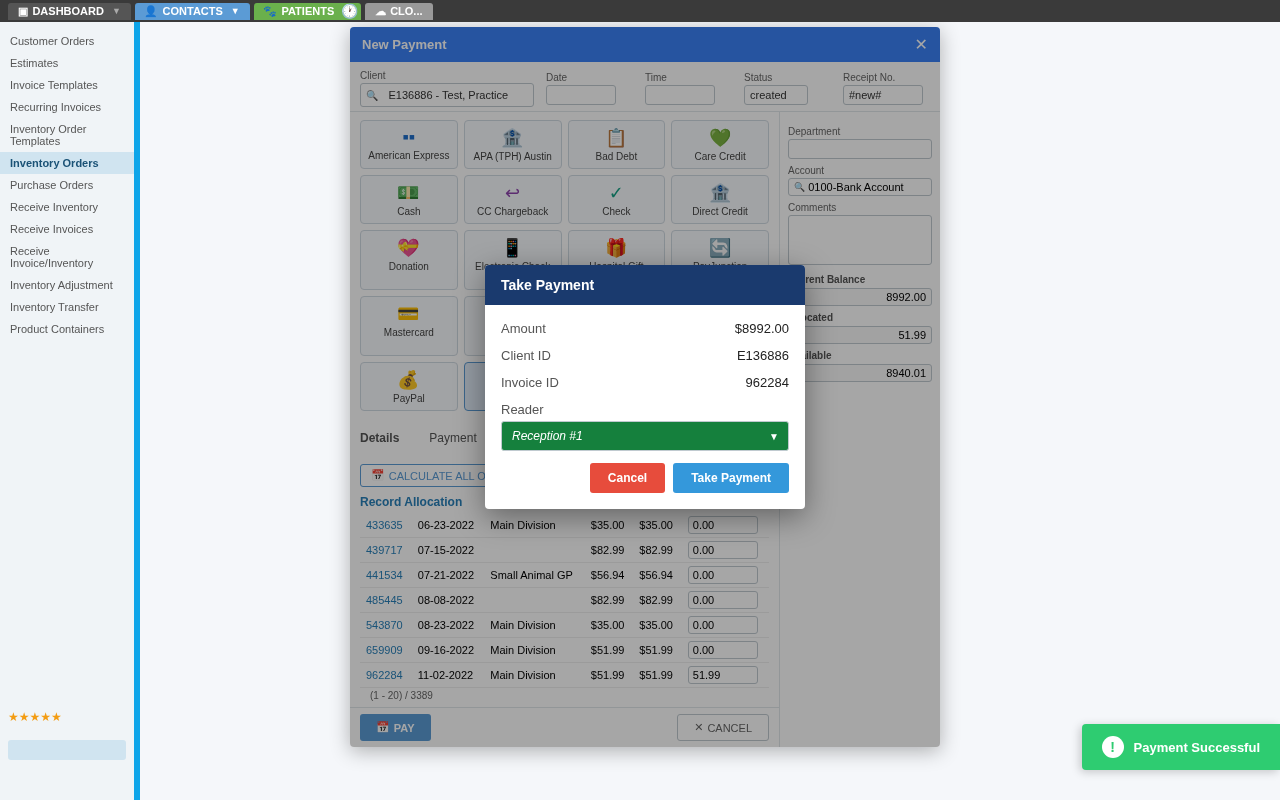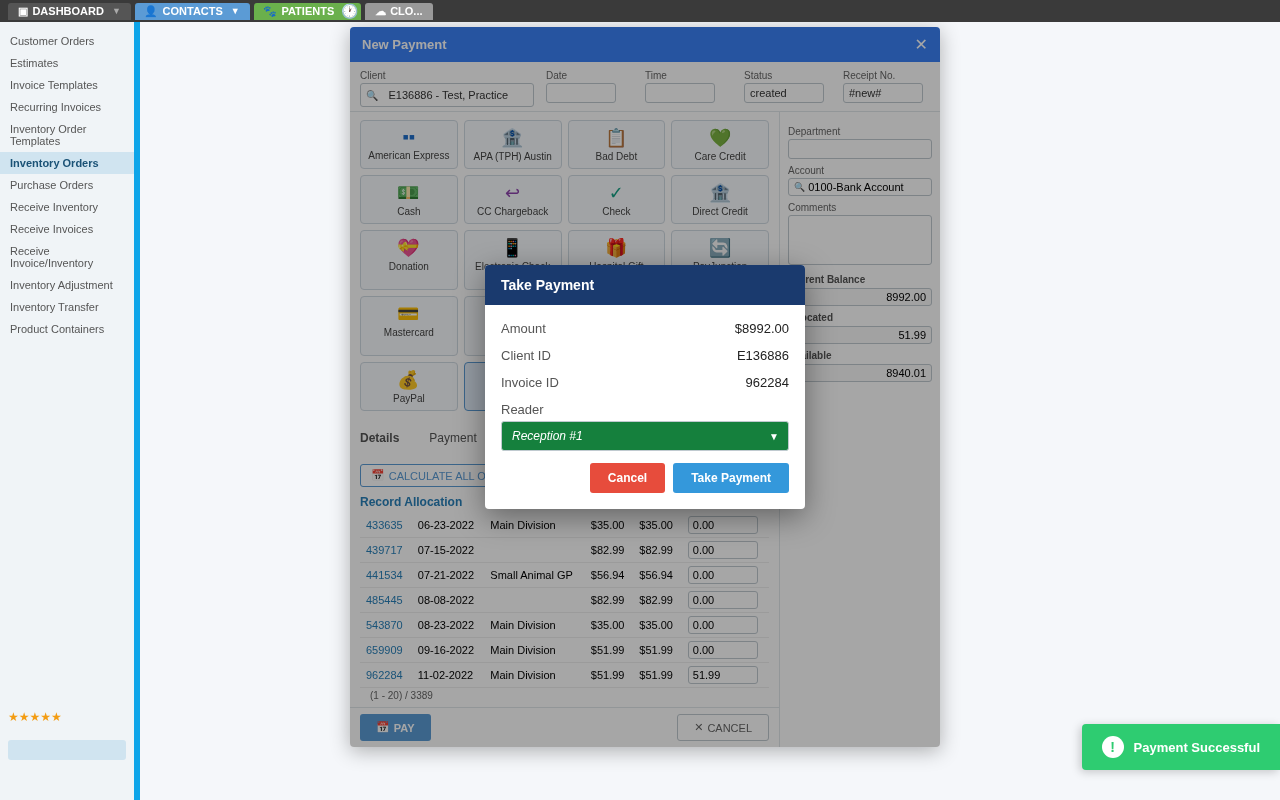--- a/index.html
+++ b/index.html
@@ -46,20 +46,21 @@
     .modal-header {
       background: #3b82f6; color: #fff; padding: 8px 12px;
       display: flex; justify-content: space-between; align-items: center;
       border-radius: 4px 4px 0 0; font-weight: bold; font-size: 13px;
     }
     .modal-close { cursor: pointer; font-size: 16px; color: #fff; background: none; border: none; }
 
     .modal-top-row {
       display: flex; gap: 12px; padding: 8px 10px 4px;
       border-bottom: 1px solid #e0e6ea;
+      align-items: center;
     }
     .modal-field { display: flex; flex-direction: column; }
     .modal-field label { font-size: 10px; color: #666; margin-bottom: 2px; }
     .modal-field input, .modal-field select {
       border: 1px solid #c0cad0; border-radius: 3px; padding: 3px 6px;
       font-size: 11px; color: #333;
     }
     .client-field { flex: 2; }
     .date-field { flex: 1; }
     .time-field { flex: 1; }
@@ -314,21 +315,21 @@
       <div class="modal-field date-field">
         <label>Date</label>
         <input type="text" class="" style="border: 1px solid rgb(192, 202, 208); border-radius: 3px; padding: 3px 5px; font-size: 11px; width: 70px;">
       </div>
       <div class="modal-field time-field">
         <label>Time</label>
         <input type="text" class="" style="border: 1px solid rgb(192, 202, 208); border-radius: 3px; padding: 3px 5px; font-size: 11px; width: 70px;">
       </div>
       <div class="modal-field status-field">
         <label>Status</label>
-        <input type="text" style="border: 1px solid rgb(192, 202, 208); border-radius: 3px; padding: 3px 5px; font-size: 11px; width: 80px;" value="created">
+        <input type="text" style="border: 1px solid rgb(192, 202, 208); border-radius: 3px; padding: 3px 5px; font-size: 11px; width: 64px;" value="created">
       </div>
       <div class="modal-field receipt-field">
         <label>Receipt No.</label>
         <input type="text" style="border: 1px solid rgb(192, 202, 208); border-radius: 3px; padding: 3px 5px; font-size: 11px; width: 80px;" value="#new#">
       </div>
     </div>
 
     <div class="modal-two-col">
 
       <div class="modal-left-col">

